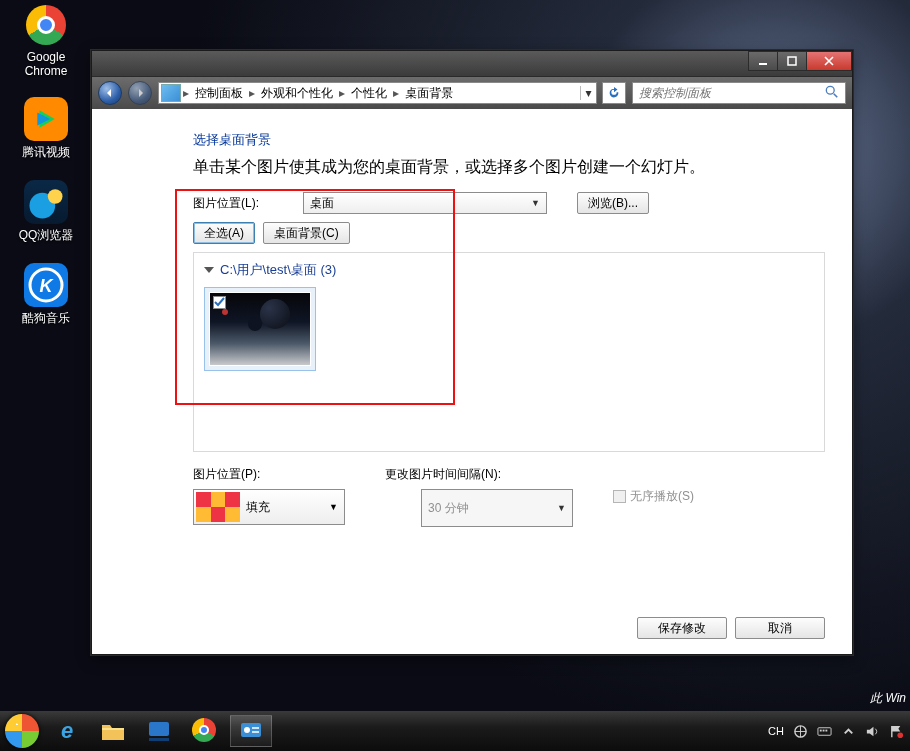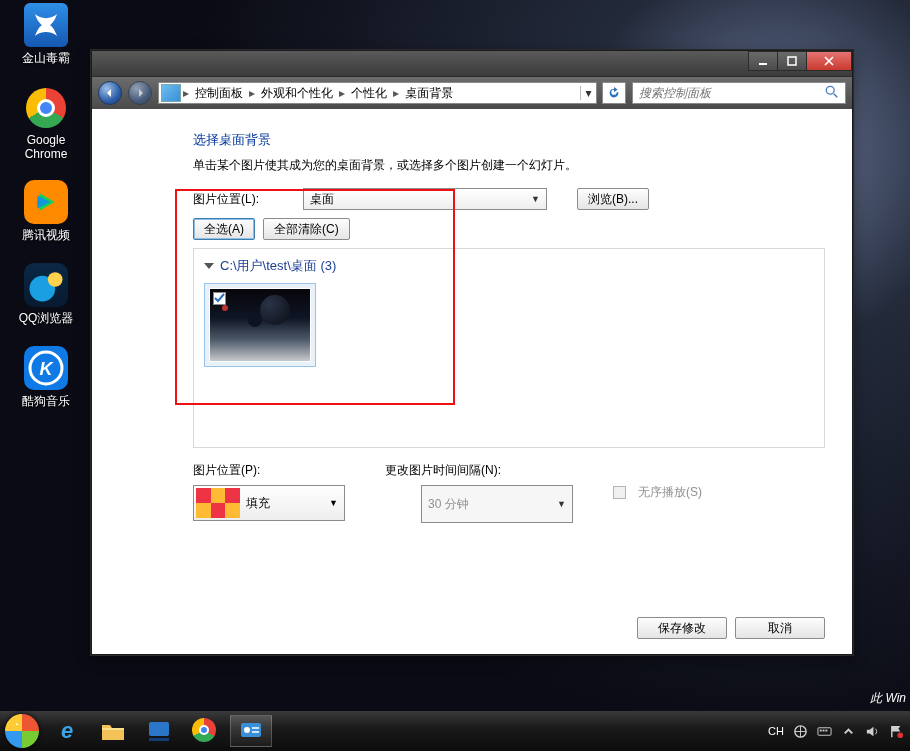--- a/index.html
+++ b/index.html
@@ -52,21 +52,21 @@
   .bc-sep { color:#555;}
   .bc-drop { border-left:1px solid #bbb; width:16px; text-align:center; color:#333;}
   .refresh-box{ width:24px; height:22px; background:#fff; border:1px solid #8a8a8a; margin-left:-1px; display:flex; align-items:center; justify-content:center;}
   .refresh-box svg{width:14px;height:14px; fill:#2a6fc0;}
   .searchbox{ width:214px; height:22px; border:1px solid #8a8a8a; background:#fff; display:flex; align-items:center; padding:0 4px;}
   .searchbox input{ flex:1; border:none; outline:none; font-size:12px; color:#808080; font-style:italic; background:transparent;}
   .searchbox .mag{ width:16px; height:16px; }
   .searchbox .mag svg{ width:14px; height:14px; fill:#4d7dbf; stroke:#4d7dbf;}
   .client { position:absolute; left:1px; right:1px; top:58px; bottom:1px; background:#fff; padding:18px 26px 10px 100px;}
   h2.page-title{ color:#003399; font-size:13px; font-weight:normal; margin:4px 0 8px 0;}
-  .page-desc{ font-size:12px; color:#000; margin:0 0 14px 0;}
+  .page-desc{ font-size:16px; color:#000; margin:0 0 14px 0;}
   .redbox { position:absolute; border:2px solid #e11; pointer-events:none; }
   .row{ display:flex; align-items:center; gap:8px; font-size:12px; margin-bottom:8px;}
   .label{ font-size:12px;}
   .combo { height:22px; border:1px solid #8c8c8c; background:linear-gradient(#fff,#eee); display:flex; align-items:center; padding:0 6px; font-size:12px; position:relative;margin-left:36px; }
   .combo .arrow{ margin-left:auto; font-size:9px; color:#333;}
   .btn { height:22px; padding:0 10px; border:1px solid #8c8c8c; background:linear-gradient(#fdfdfd,#e5e5e5); font-size:12px; display:inline-flex; align-items:center; cursor:pointer; border-radius:2px;text-align:center;}
   .btn.default{ border-color:#3c7fb1; box-shadow:inset 0 0 0 1px #8fbde4;}
   .gallery{ border:1px solid #d9d9d9; height:200px; padding:8px 10px; margin-top:4px;}
   .folder-head{ display:flex; align-items:center; gap:6px; color:#1a3e94; font-size:13px;}
   .triangle{ width:0;height:0; border-left:5px solid transparent;border-right:5px solid transparent;border-top:6px solid #555;}
@@ -85,21 +85,21 @@
   .pos-thumb{ width:44px; height:30px; background:linear-gradient(#4aa3d8,#2c7bb6); display:flex;flex-wrap:wrap; margin-right:6px;}
   .pos-thumb span{ width:33.33%; height:50%; }
   .pos-thumb span:nth-child(1){background:#e34;}
   .pos-thumb span:nth-child(2){background:#fb3;}
   .pos-thumb span:nth-child(3){background:#e34;}
   .pos-thumb span:nth-child(4){background:#fb3;}
   .pos-thumb span:nth-child(5){background:#e34;}
   .pos-thumb span:nth-child(6){background:#fb3;}
   .int-combo{ width:152px; height:38px;}
   .int-combo.disabled{ color:#909090; background:#f6f6f6;}
-  .shuffle{ display:flex; align-items:center; gap:12px; color:#909090;}
+  .shuffle{ display:flex; align-items:center; gap:4px; color:#909090;}
   .shuffle .cb{ width:13px;height:13px;border:1px solid #b5b5b5; background:#f0f0f0;}
 
   .dlg-buttons{ position:absolute; right:26px; bottom:14px; display:flex; gap:8px;border-radius:6px;}
   .dlg-buttons .btn{ width:90px; justify-content:center;}
 
   
   .taskbar{ position:absolute; left:0; right:0; bottom:0; height:40px; background:linear-gradient(#3a3a3a, #1b1b1b 40%, #0c0c0c); display:flex; align-items:center;}
   .start{ width:44px; height:40px; display:flex; align-items:center; justify-content:center; cursor:pointer;}
   .start .orb{ width:34px;height:34px;border-radius:50%; background:radial-gradient(circle at 35% 30%, #fff 0 2%, transparent 3%), conic-gradient(#e53 0 25%, #7c3 25% 50%, #39e 50% 75%, #fc3 75% 100%); box-shadow:0 0 4px #000; }
   .task-item{ width:42px; height:32px; margin:0 2px; border:1px solid rgba(255,255,255,0); display:flex; align-items:center; justify-content:center; cursor:pointer;}
@@ -112,31 +112,20 @@
   .bottom-text{ position:absolute; right:4px; bottom:44px; color:#fff; font-size:12px;font-style:italic;}
 </style>
 </head>
 <body>
 
 <div class="desktop-bg"></div>
 
 <div class="desk-icons">
   <div class="desk-icon">
     <div class="glyph">
-      <div class="sq sq-blue">
-          <svg viewBox="0 0 24 24">
-            <path fill="#fff" d="M6 18c3-9 9-9 12 0-3-3-9-3-12 0z"></path>
-            <path fill="#fff" d="M18 6c-3 9-9 9-12 0 3 3 9 3 12 0z"></path>
-          </svg>
-        </div>
-    </div>
-    <div class="label">金山毒霸</div>
-  </div>
-  <div class="desk-icon">
-    <div class="glyph">
       <div class="chrome-ring">
           <div class="chrome-center"></div>
         </div>
     </div>
     <div class="label" style="white-space:pre-line">Google
 Chrome</div>
   </div>
   <div class="desk-icon">
     <div class="glyph">
       <div class="tencent">
@@ -238,21 +227,21 @@
       <span class="label">图片位置(L):</span>
       <div class="combo" style="width:244px">
         <span>桌面</span>
         <span class="arrow">▼</span>
       </div>
       <span style="width:14px"></span>
       <button class="btn">浏览(B)...</button>
     </div>
     <div class="row">
       <button class="btn default">全选(A)</button>
-      <button class="btn">全部清除(C)</button>
+      <button class="btn">桌面背景(C)</button>
     </div>
 
     <div class="gallery">
       <div class="folder-head">
         <div class="triangle"></div>
         <span>C:\用户\test\桌面 (3)</span>
       </div>
       <div class="thumb-wrap">
         <div class="thumb-inner">
           <div class="thumb"></div>

